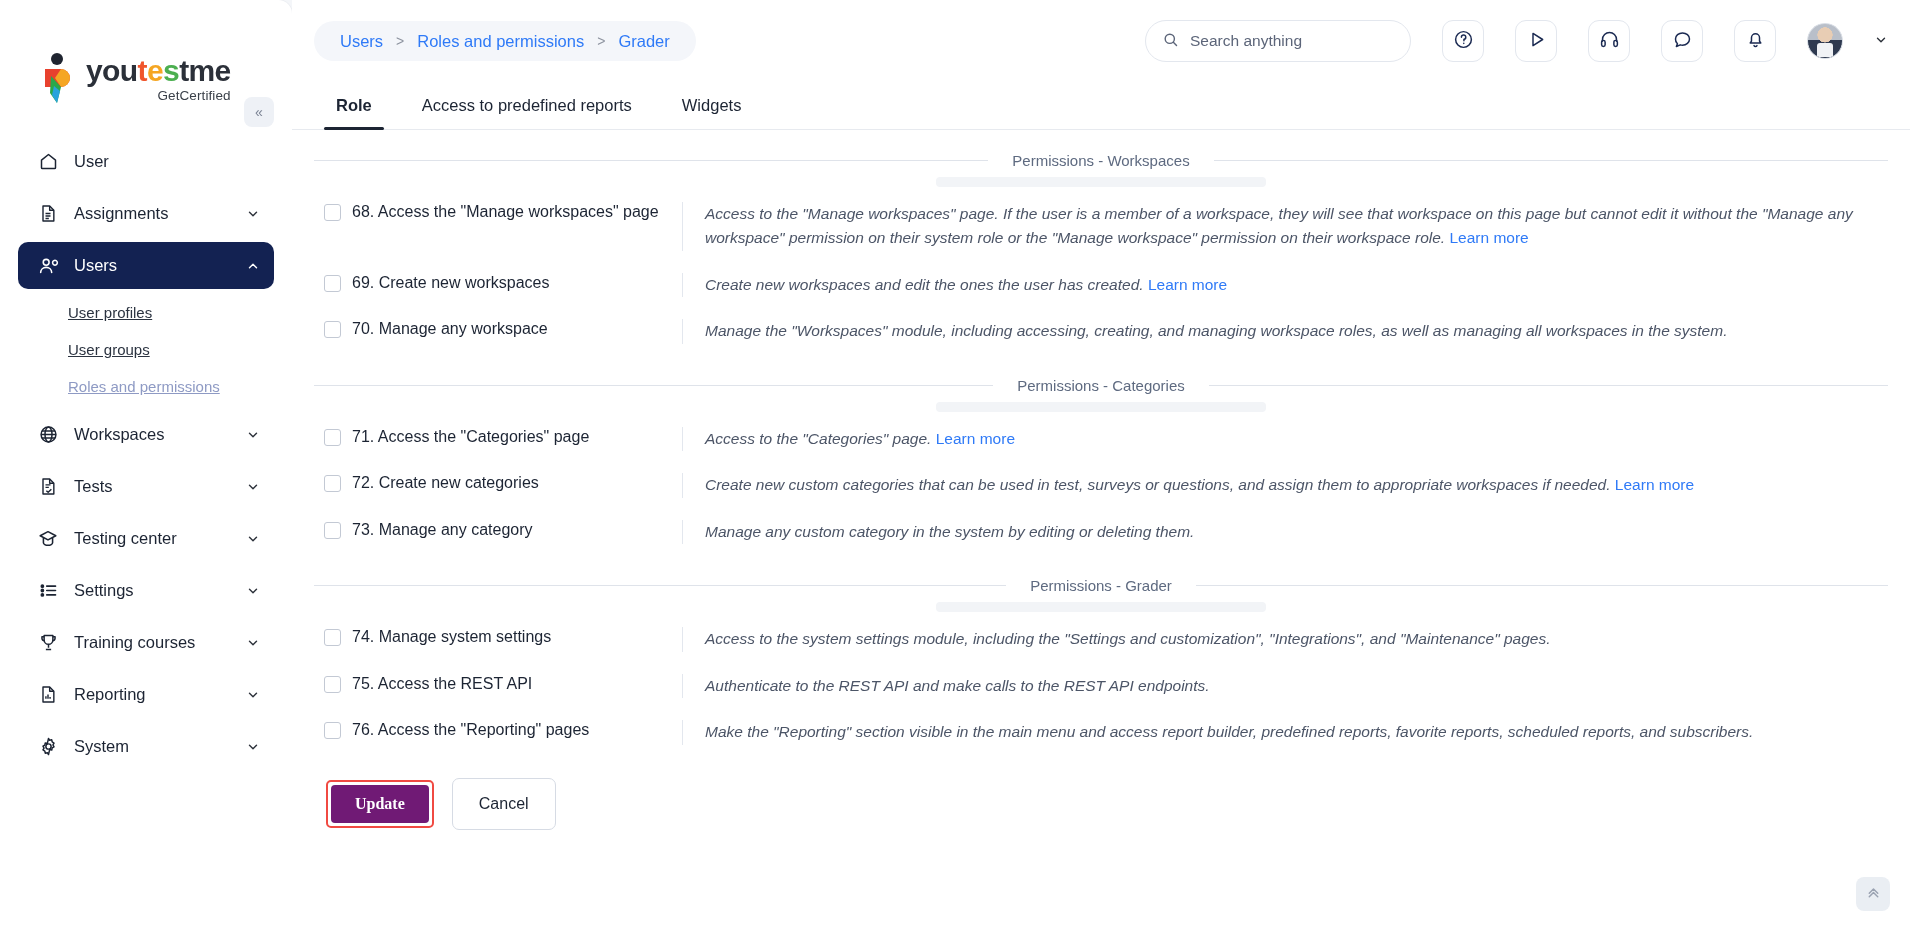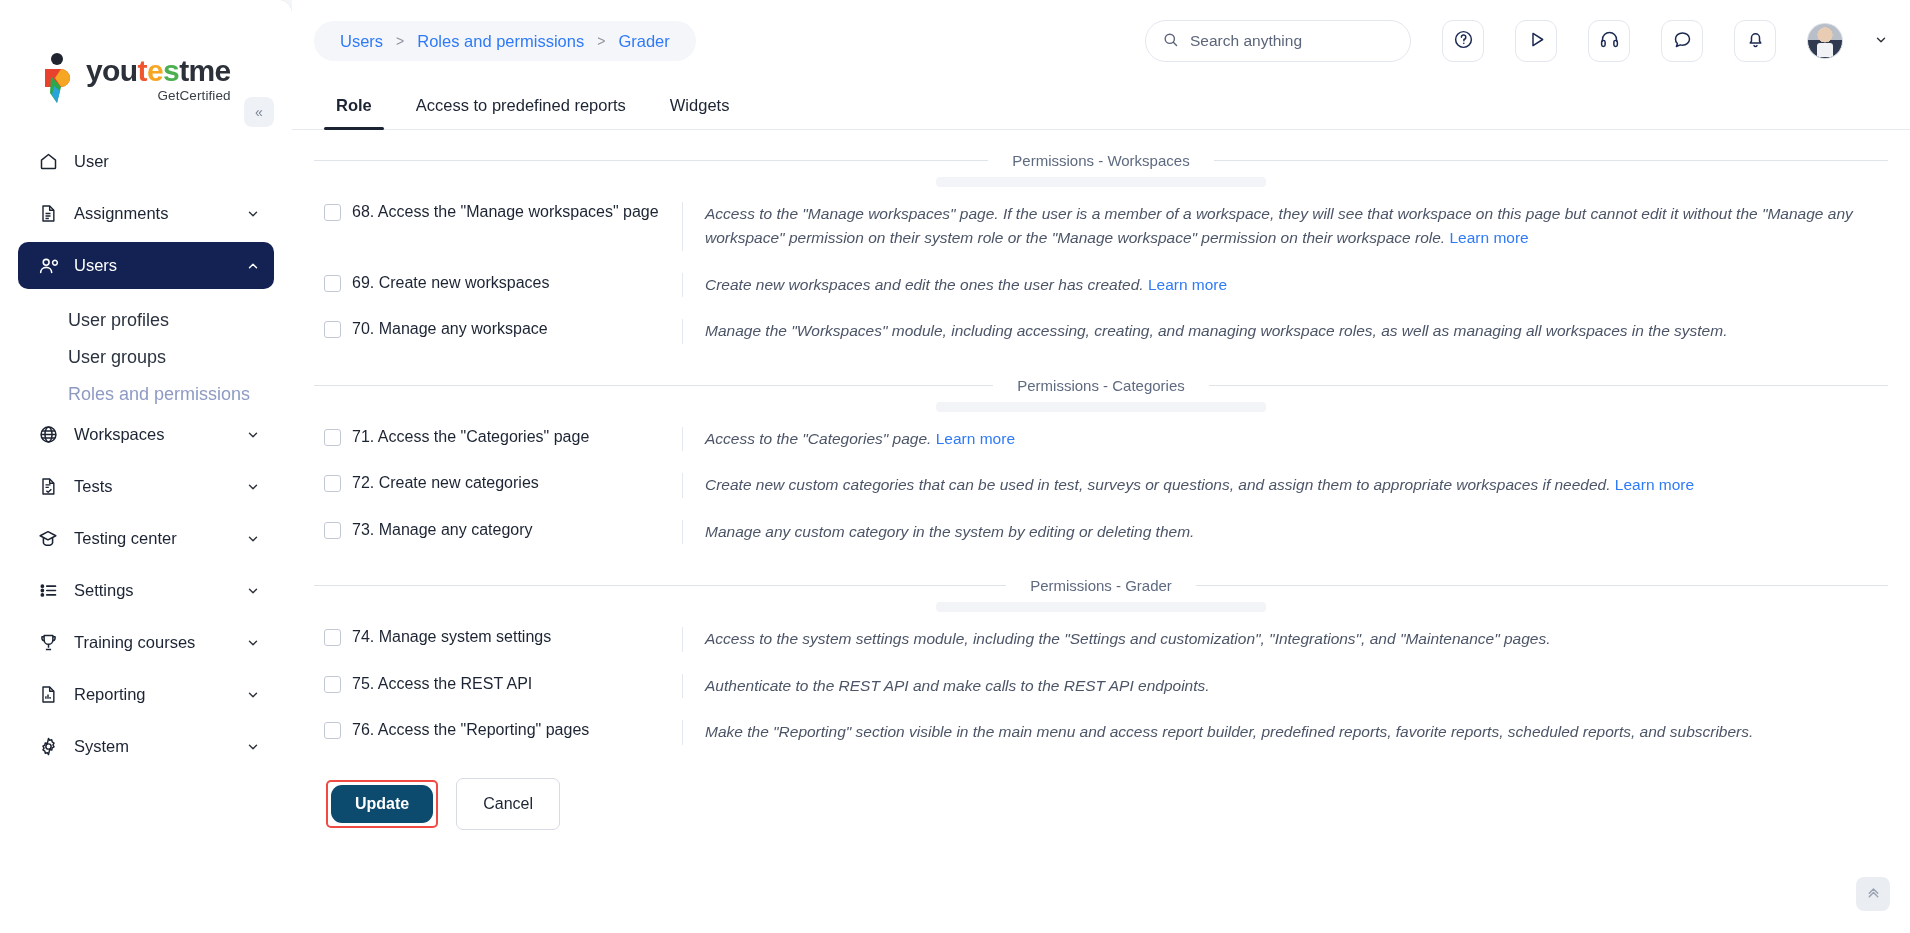--- a/index.html
+++ b/index.html
@@ -61,23 +61,23 @@
     display: flex; align-items: center; justify-content: center;
     flex-shrink: 0;
   }
   .nav-item .ni-label { flex: 1; }
   .nav-item .ni-chev { color: #2b3039; font-size: 12px; display:flex; }
   .nav-item.active {
     background: #132252; color: #ffffff;
   }
   .nav-item.active .ni-chev { color: #ffffff; }
   .sub-item {
-    font-size: 18px; color: #2b3340;
+    font-size: 15px; color: #2b3340;
     padding: 0 0 0 50px; height: 37px;
-    display: flex; align-items: flex-end; cursor: pointer;
+    display: flex; align-items: center; cursor: pointer; text-decoration: underline;
   }
   .sub-item.current { color: #8e9ac4; }
 
   
   #main {
     flex: 1; height: 933px;
     display: flex; flex-direction: column;
     background: #ffffff;
     position: relative;
   }
@@ -127,21 +127,21 @@
     width:16px; height:14px; border-radius:3px 3px 0 0;
     background:#f0f2f5;
   }
   .avatar-chev { color:#2b3039; font-size: 12px; cursor:pointer; }
 
   
   #tabbar {
     height: 48px; flex-shrink: 0;
     border-bottom: 1px solid #e7eaef;
     display: flex; align-items: stretch; padding-left: 22px;
-    gap: 0;
+    gap: 6px;
   }
   .tab {
     display: flex; align-items: center; padding: 0 22px;
     font-size: 16.5px; color: #1c2433; cursor: pointer;
     position: relative;
   }
   .tab.active { font-weight: 700; }
   .tab.active::after {
     content: ""; position: absolute; left: 10px; right: 10px; bottom: -1px;
     height: 3px; background: #1c2433; border-radius: 2px;
@@ -190,24 +190,24 @@
   
   .actions {
     display: flex; align-items: center; gap: 18px;
     padding: 22px 0 0 12px;
   }
   .btn-update-wrap {
     border: 2px solid #f04a42; border-radius: 5px; padding: 3px;
     display: inline-flex;
   }
   .btn-update {
-    background: #0c4a6e; color: #ffffff; border: none;
-    border-radius: 11px; height: 38px; padding: 0 24px;
+    background: #701a75; color: #ffffff; border: none;
+    border-radius: 4px; height: 38px; padding: 0 24px;
     font-size: 16px; font-weight: 700; cursor: pointer;
-    font-family: Liberation Sans, sans-serif;
+    font-family: Liberation Serif, serif;
   }
   .btn-cancel {
     background: #ffffff; color: #1c2433; border: 1px solid #d6dbe4;
     border-radius: 7px; height: 52px; padding: 0 26px;
     font-size: 16px; cursor: pointer;
     font-family: "Liberation Sans", sans-serif;
   }
 
   .scroll-top {
     position: absolute; right: 20px; bottom: 22px;

